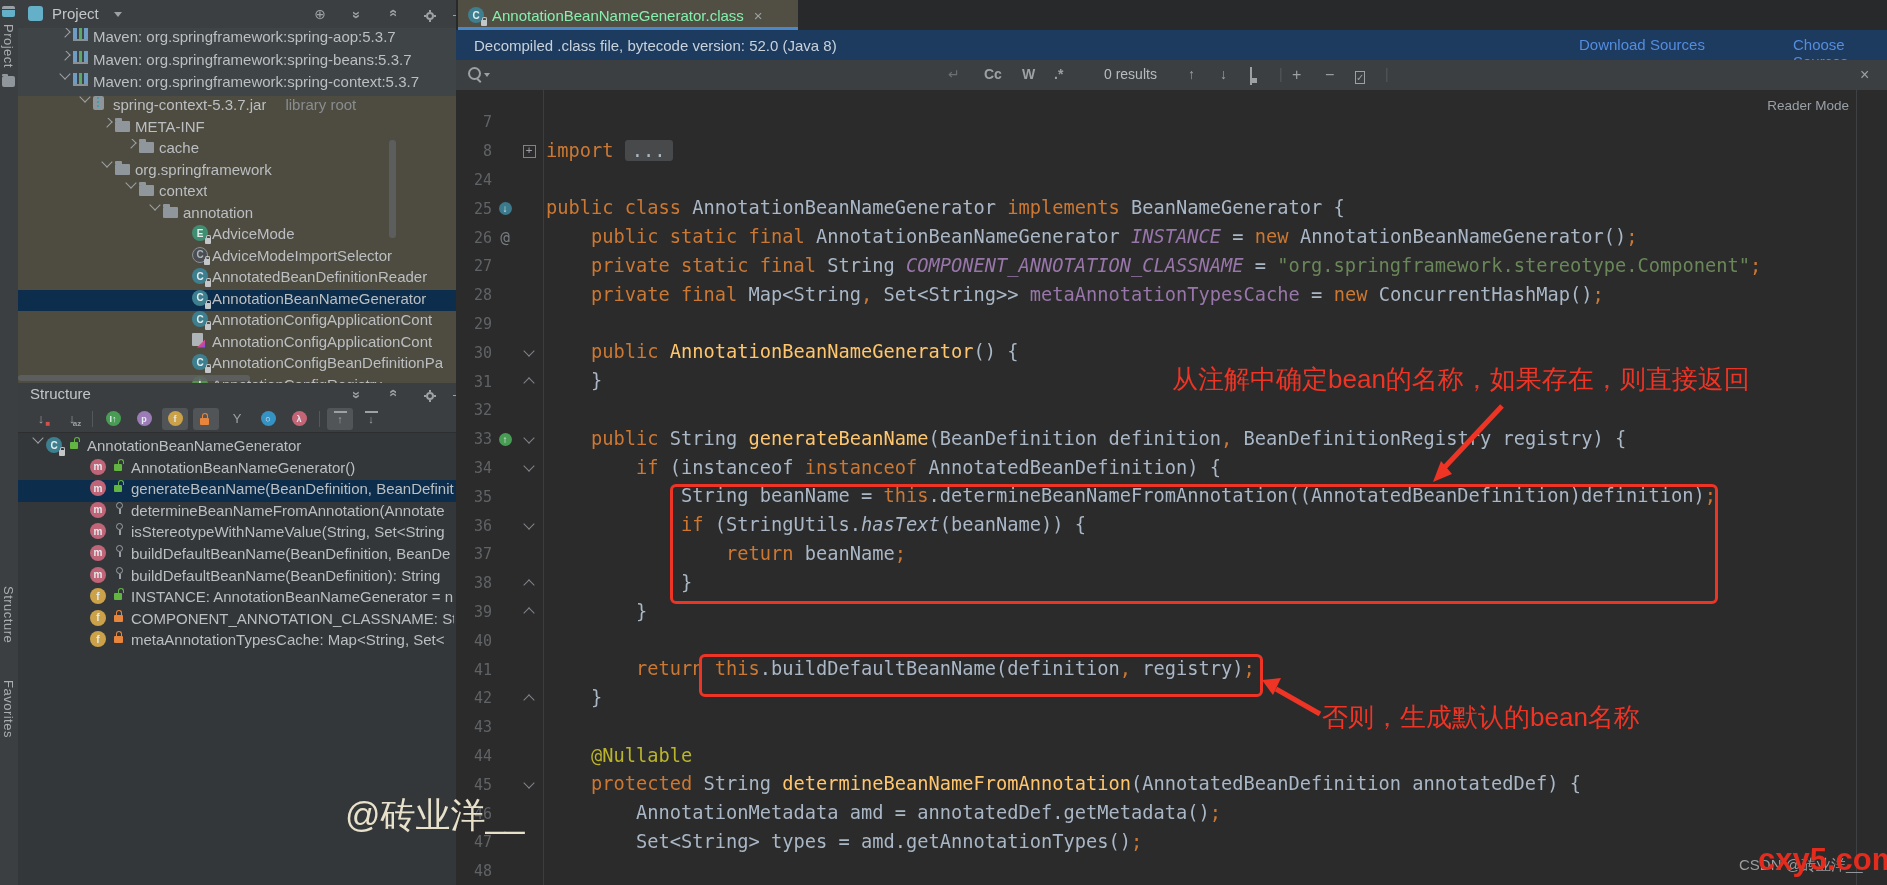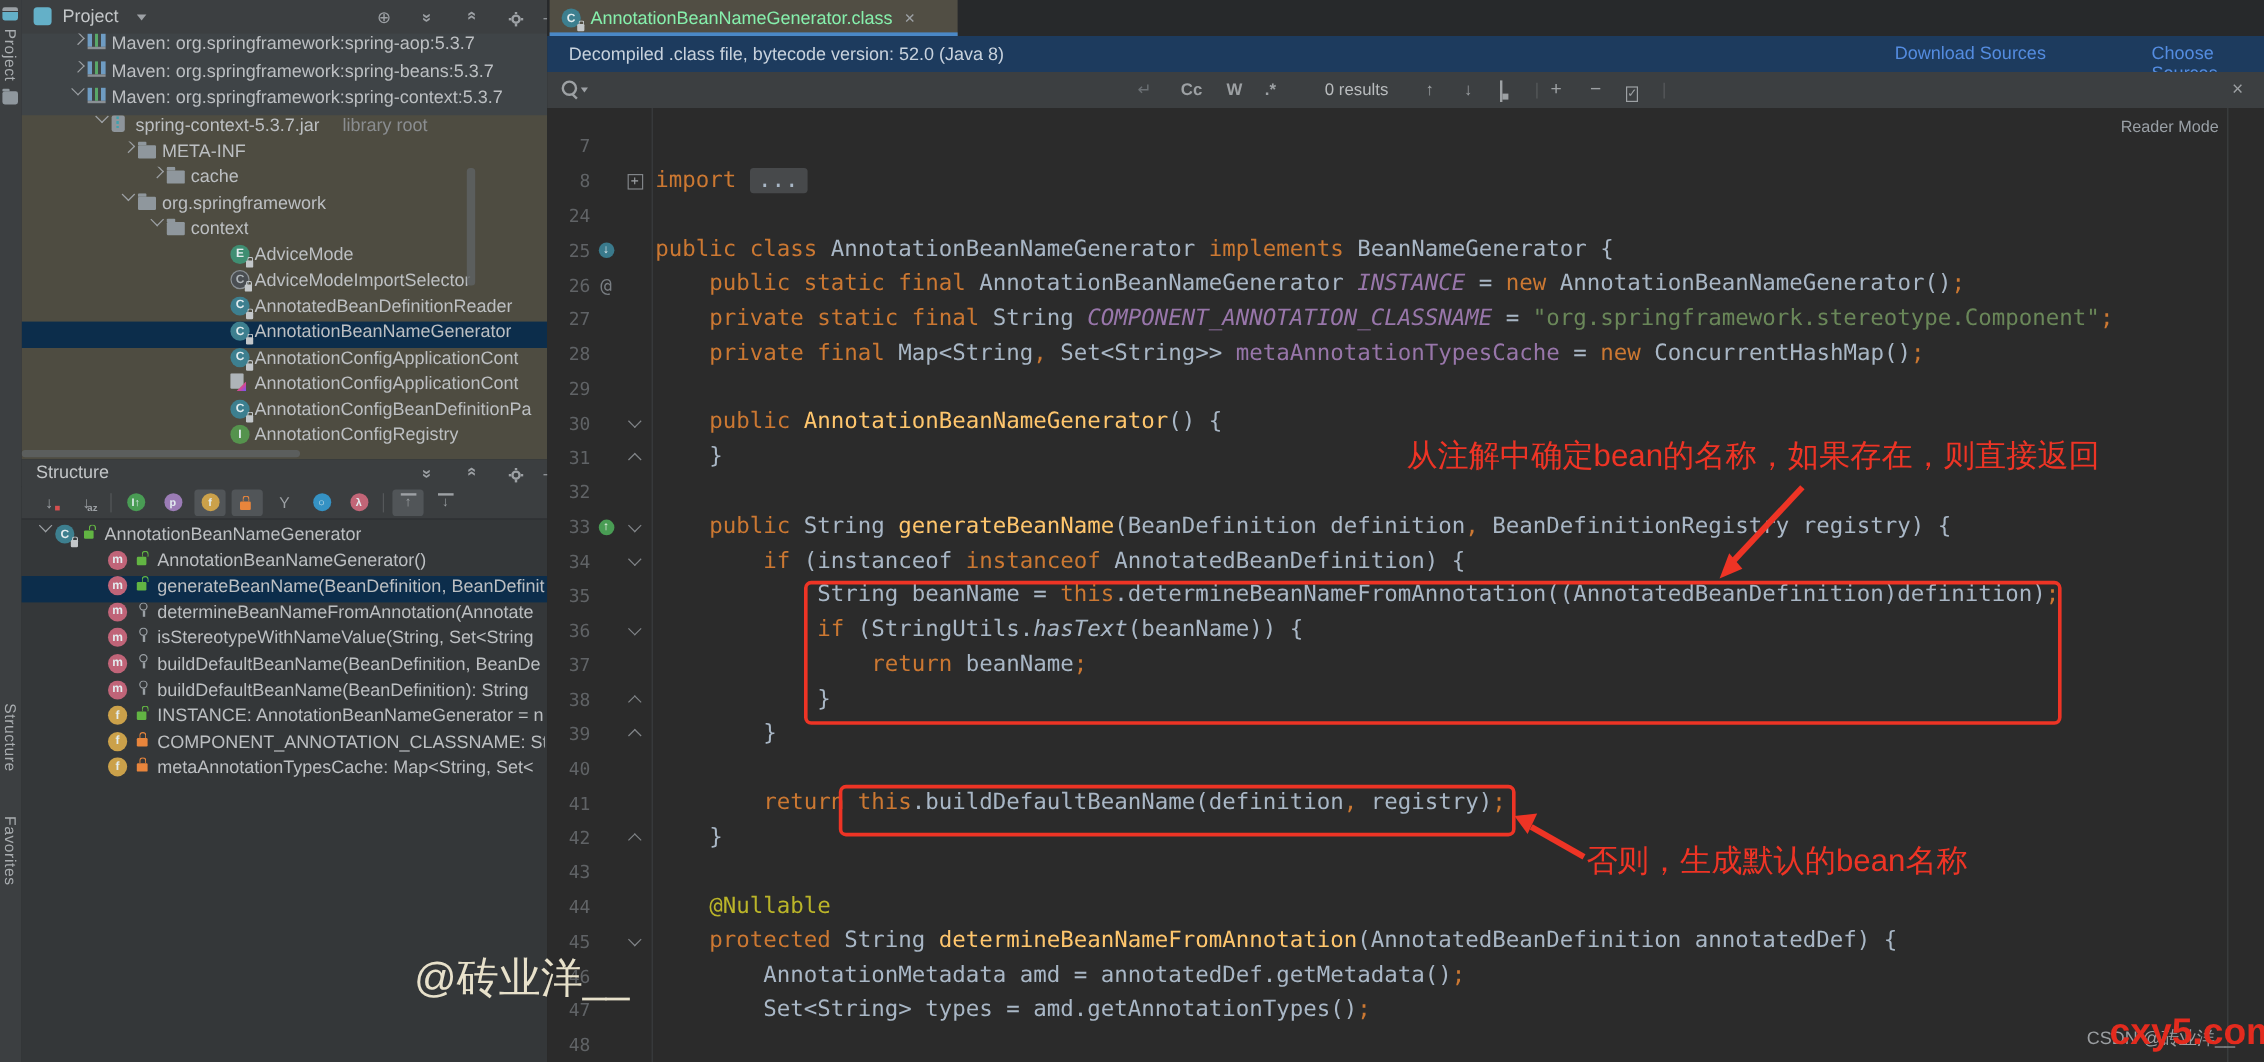--- a/index.html
+++ b/index.html
@@ -239,20 +239,29 @@
         </div>
         <div class="trow" style="padding-left: 105px;">
           <span class="chevslot">
             <span class="chev down"></span>
           </span>
           <span class="iconslot">
             <span class="ni folder"></span>
           </span>
           <span class="lbl">context</span>
         </div>
+        <div class="trow" style="padding-left: 129px;">
+          <span class="chevslot">
+            <span class="chev down"></span>
+          </span>
+          <span class="iconslot">
+            <span class="ni folder"></span>
+          </span>
+          <span class="lbl">annotation</span>
+        </div>
         <div class="trow" style="padding-left: 158px;">
           <span class="chevslot"></span>
           <span class="iconslot">
             <span class="circ enm">E<span class="mini-lock"></span></span>
           </span>
           <span class="lbl">AdviceMode</span>
         </div>
         <div class="trow" style="padding-left: 158px;">
           <span class="chevslot"></span>
           <span class="iconslot">

